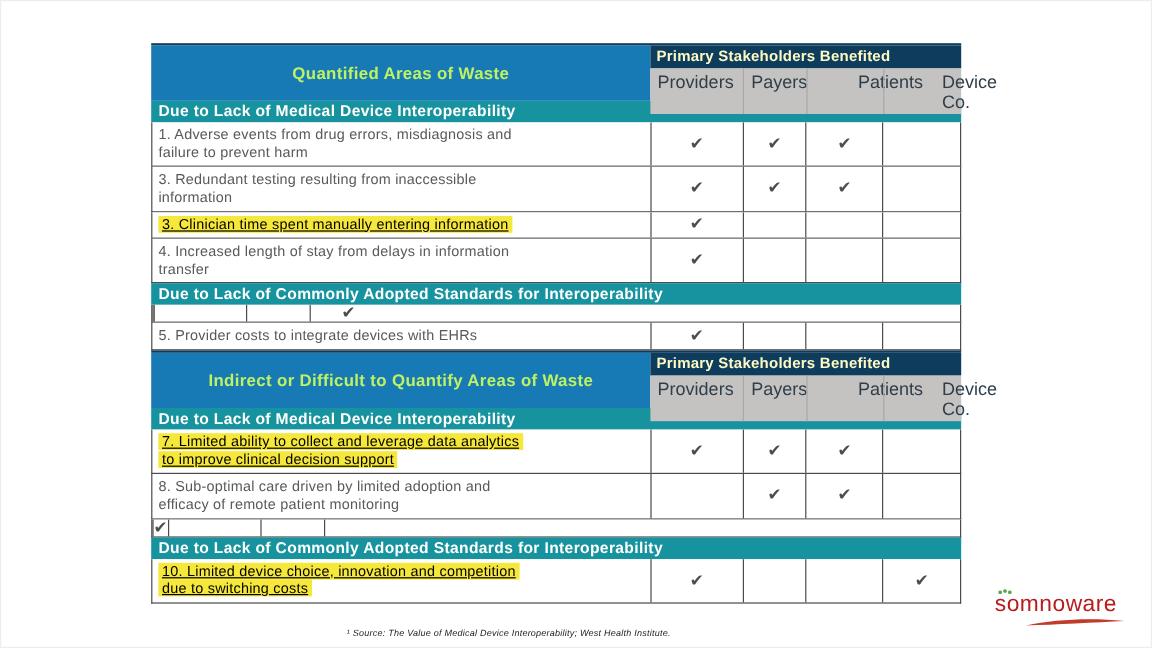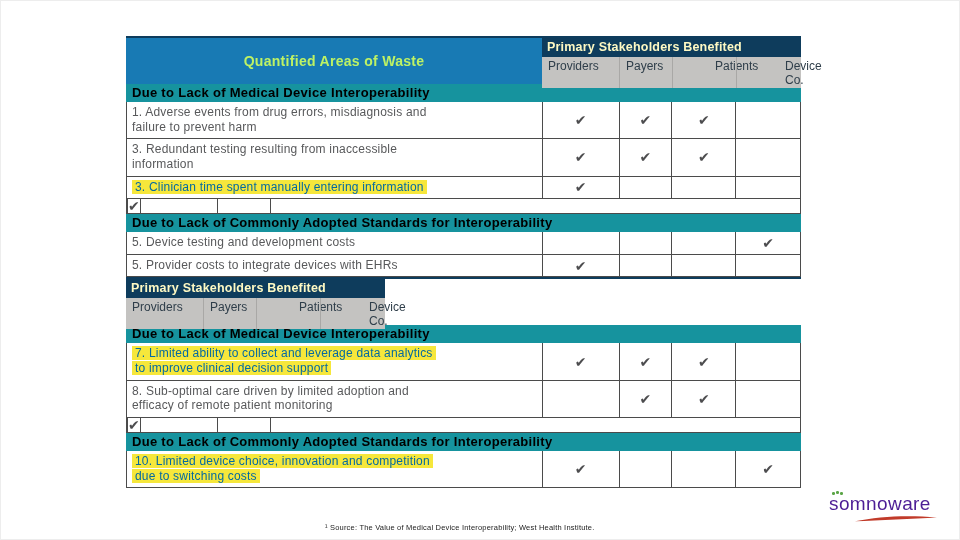--- a/index.html
+++ b/index.html
@@ -20,67 +20,67 @@
     justify-content:center; text-align:center; padding:0 30px;
   }
   .right-head { width:259px; display:flex; flex-direction:column; }
   .stake-band {
     background:var(--navy); color:#fef9c3; font-weight:bold; font-size:12.5px;
     height:19px; line-height:19px; padding-left:5px; letter-spacing:0.2px;
     white-space:nowrap;
   }
   .col-row { display:flex; background:var(--gray); flex:1; }
   .col-cell {
-    font-size:12px; color:#2f3e4a; padding:3px 2px 0 6px; line-height:1.15;
+    font-size:15px; color:#2f3e4a; padding:3px 2px 0 6px; line-height:1.15;
     border-left:1px solid #a9a8a6;
   }
   .col-cell:first-child { border-left:none; }
   .col-cell:nth-child(1) { width:77px; }
   .col-cell:nth-child(2) { width:53px; }
   .col-cell:nth-child(3) { width:64px;padding-left:42px; }
   .col-cell:nth-child(4) { width:65px; padding-right:16px;padding-left:48px; }
   .section-band {
-    background:var(--teal); color:#000000; font-size:13px; font-weight:bold;
+    background:var(--teal); color:#ffffff; font-size:13px; font-weight:bold;
     height:18px; line-height:18px; padding-left:6px; letter-spacing:0.3px;
     white-space:nowrap; overflow:hidden;
   }
   .row {
     display:flex; background:#fff;
     border-bottom:1px solid var(--border);
     border-left:1px solid var(--border);
     border-right:1px solid var(--border);
   }
   .desc {
     width:416px; padding:3px 8px 4px 5px; font-size:12px; line-height:1.22;
     color:var(--rowtext); letter-spacing:0.2px; white-space:pre-line;
     min-height:20px;
   }
   .hl {
-    background:var(--hl); color:#0369a1; padding:0 3px;
-    -webkit-box-decoration-break:clone; box-decoration-break:clone;
+    background:var(--hl); color:#000000; padding:0 3px;
+    -webkit-box-decoration-break:clone; box-decoration-break:clone;text-decoration:underline;
   }
   .ck {
     border-left:1px solid var(--border); display:flex;
     align-items:center; justify-content:center;
   }
   .ck:nth-child(2) { width:77px; }
   .ck:nth-child(3) { width:53px; }
   .ck:nth-child(4) { width:64px; }
   .ck:nth-child(5) { width:65px; }
   .check {
     color:var(--check); font-size:14px; font-weight:bold;
     font-family:"DejaVu Sans", sans-serif; line-height:1;
   }
   .footnote {
     position:absolute; left:288px; top:522px; font-size:7.5px;
-    color:#1c1c1c; letter-spacing:0.2px;margin-left:36px;
+    font-style:italic; color:#1c1c1c; letter-spacing:0.2px;
   }
   .logo { position:absolute; left:828px; top:492px; width:115px; height:36px; }
   .logo-text {
-    font-size:19px; color:#4c1d95; letter-spacing:0.4px; font-weight:400;
+    font-size:19px; color:#b91c1c; letter-spacing:0.4px; font-weight:400;
     display:block; line-height:22px;
   }
   .logo-dots { position:absolute; left:3px; top:-1px; display:flex; gap:1.5px; }
   .logo-dots i { width:2.5px; height:2.5px; border-radius:50%; background:var(--logo-green,#5aa546); display:block; }
   .logo-dots i:nth-child(2) { margin-top:-1px; }
   .logo-swoosh { position:absolute; left:24px; top:22px; }
 </style>
 </head>
 <body>
 
@@ -132,49 +132,51 @@
         <div class="row">
           <div class="desc"><span class="hl">3. Clinician time spent manually entering information</span></div>
           <div class="ck">
             <span class="check">✔</span>
           </div>
           <div class="ck"></div>
           <div class="ck"></div>
           <div class="ck"></div>
         </div>
         <div class="row">
+          <div class="desc"><span>4. Increased length of stay from delays in information
+transfer</span></div>
           <div class="ck">
             <span class="check">✔</span>
           </div>
           <div class="ck"></div>
           <div class="ck"></div>
           <div class="ck"></div>
         </div>
         <div class="section-band">Due to Lack of Commonly Adopted Standards for Interoperability</div>
         <div class="row">
-          <div class="desc"><span>5. Device testing and development costs</span></div>
           <div class="ck"></div>
           <div class="ck"></div>
           <div class="ck"></div>
           <div class="ck">
             <span class="check">✔</span>
           </div>
         </div>
         <div class="row">
           <div class="desc"><span>5. Provider costs to integrate devices with EHRs</span></div>
           <div class="ck">
             <span class="check">✔</span>
           </div>
           <div class="ck"></div>
           <div class="ck"></div>
           <div class="ck"></div>
         </div>
       </div>
       <div class="tbl">
         <div class="thead">
+          <div class="title-cell">Indirect or Difficult to Quantify Areas of Waste</div>
           <div class="right-head">
             <div class="stake-band">Primary Stakeholders Benefited</div>
             <div class="col-row">
               <div class="col-cell">Providers</div>
               <div class="col-cell">Payers</div>
               <div class="col-cell">Patients</div>
               <div class="col-cell">Device Co.</div>
             </div>
           </div>
         </div>

